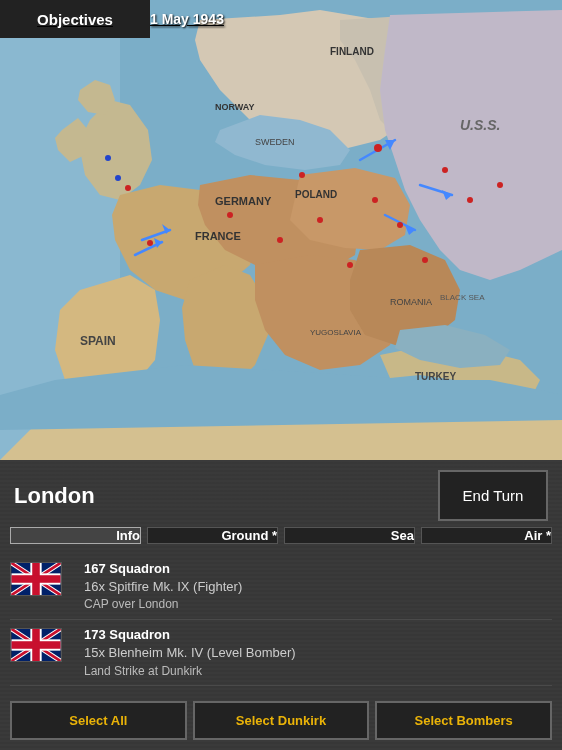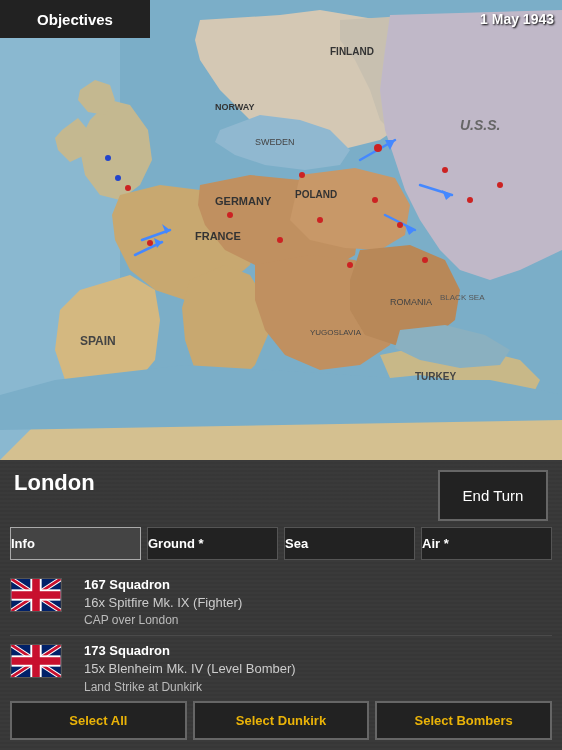--- a/index.html
+++ b/index.html
@@ -27,22 +27,22 @@
       width: 100%; height: 100%;
     }
 
     
     .map-header {
       position: absolute;
       top: 0; left: 0; right: 0;
       height: 38px;
       display: flex;
       align-items: center;
-      justify-content: space-between;
       z-index: 10;
+      text-decoration: underline;
     }
 
     .objectives-btn {
       background: #222;
       color: #fff;
       padding: 6px 16px;
       font-size: 15px;
       font-weight: bold;
       border: none;
       cursor: pointer;
@@ -66,20 +66,21 @@
       background-image: repeating-linear-gradient(
         0deg, transparent, transparent 2px, rgba(0,0,0,0.05) 2px, rgba(0,0,0,0.05) 4px
       );
       display: flex;
       flex-direction: column;
     }
 
     
     .city-row {
       display: flex;
+      align-items: center;
       justify-content: space-between;
       padding: 10px 14px 6px 14px;
     }
 
     .city-name {
       color: #fff;
       font-size: 22px;
       font-weight: bold;
     }
 
@@ -99,25 +100,25 @@
       display: flex;
       gap: 6px;
       padding: 0 10px 6px 10px;
     }
 
     .tab-btn {
       flex: 1;
       background: #222;
       color: #fff;
       border: 1.5px solid #555;
-      padding: 8px 0;
+      padding: 0 0;
       font-size: 13px;
       font-weight: bold;
       cursor: pointer;
-      text-align: left;
+      text-align: right;
     }
 
     .tab-btn.active {
       background: #444;
       border-color: #aaa;
     }
 
     
     .unit-list {
       flex: 1;

